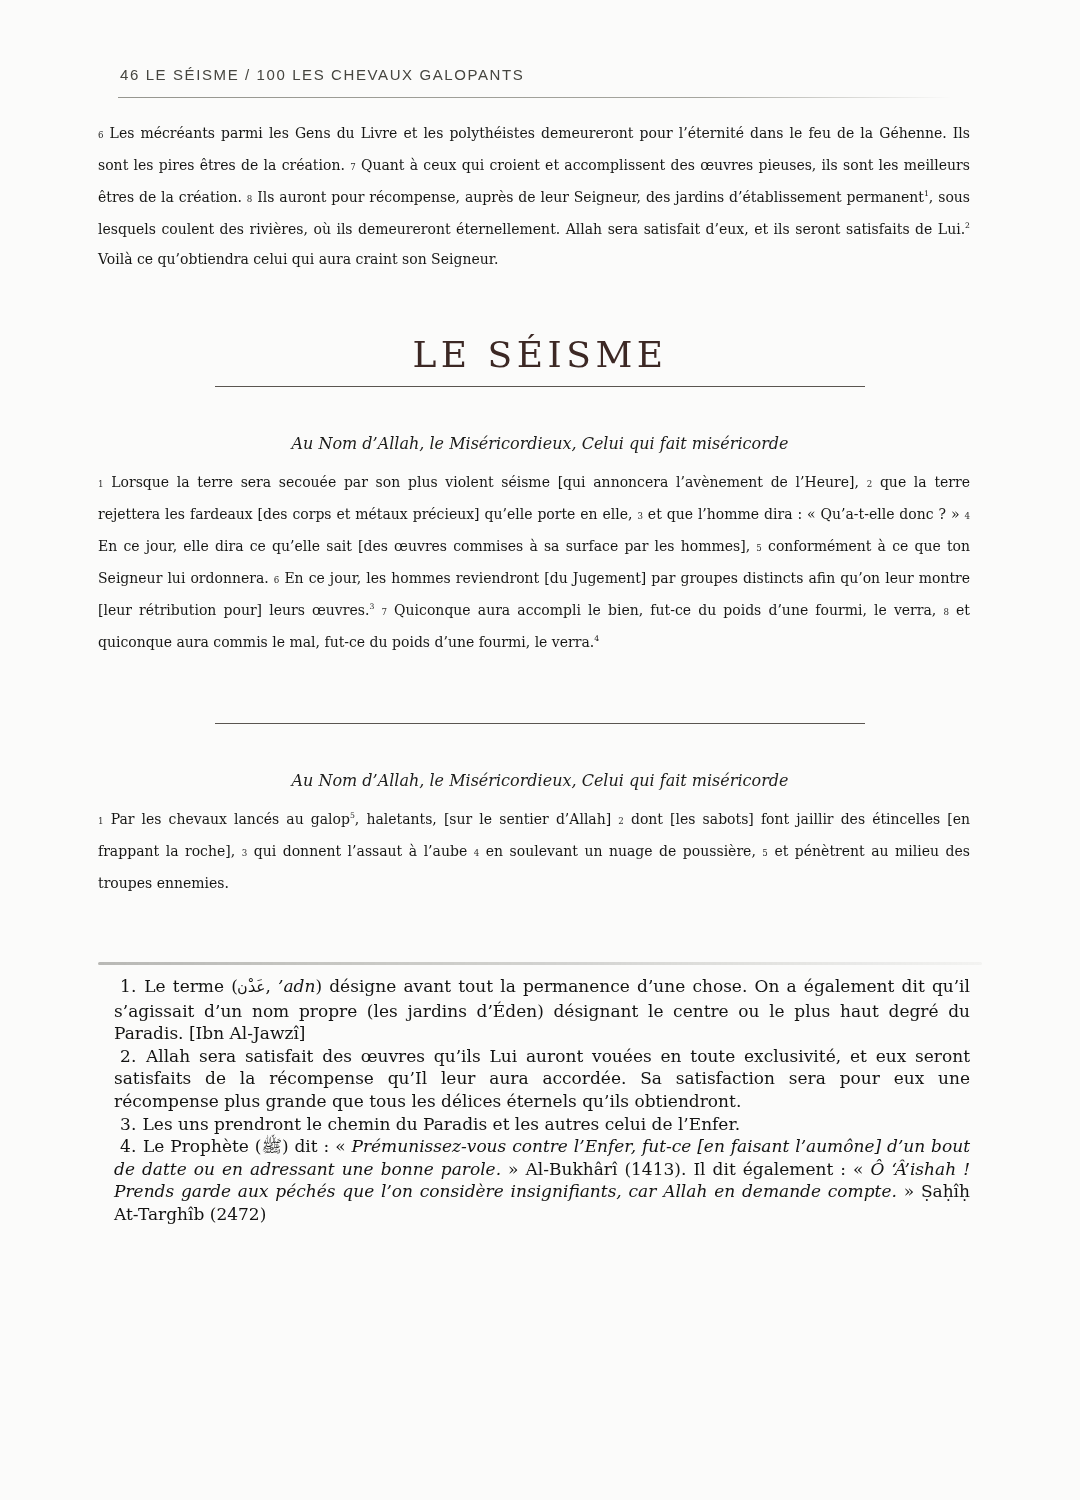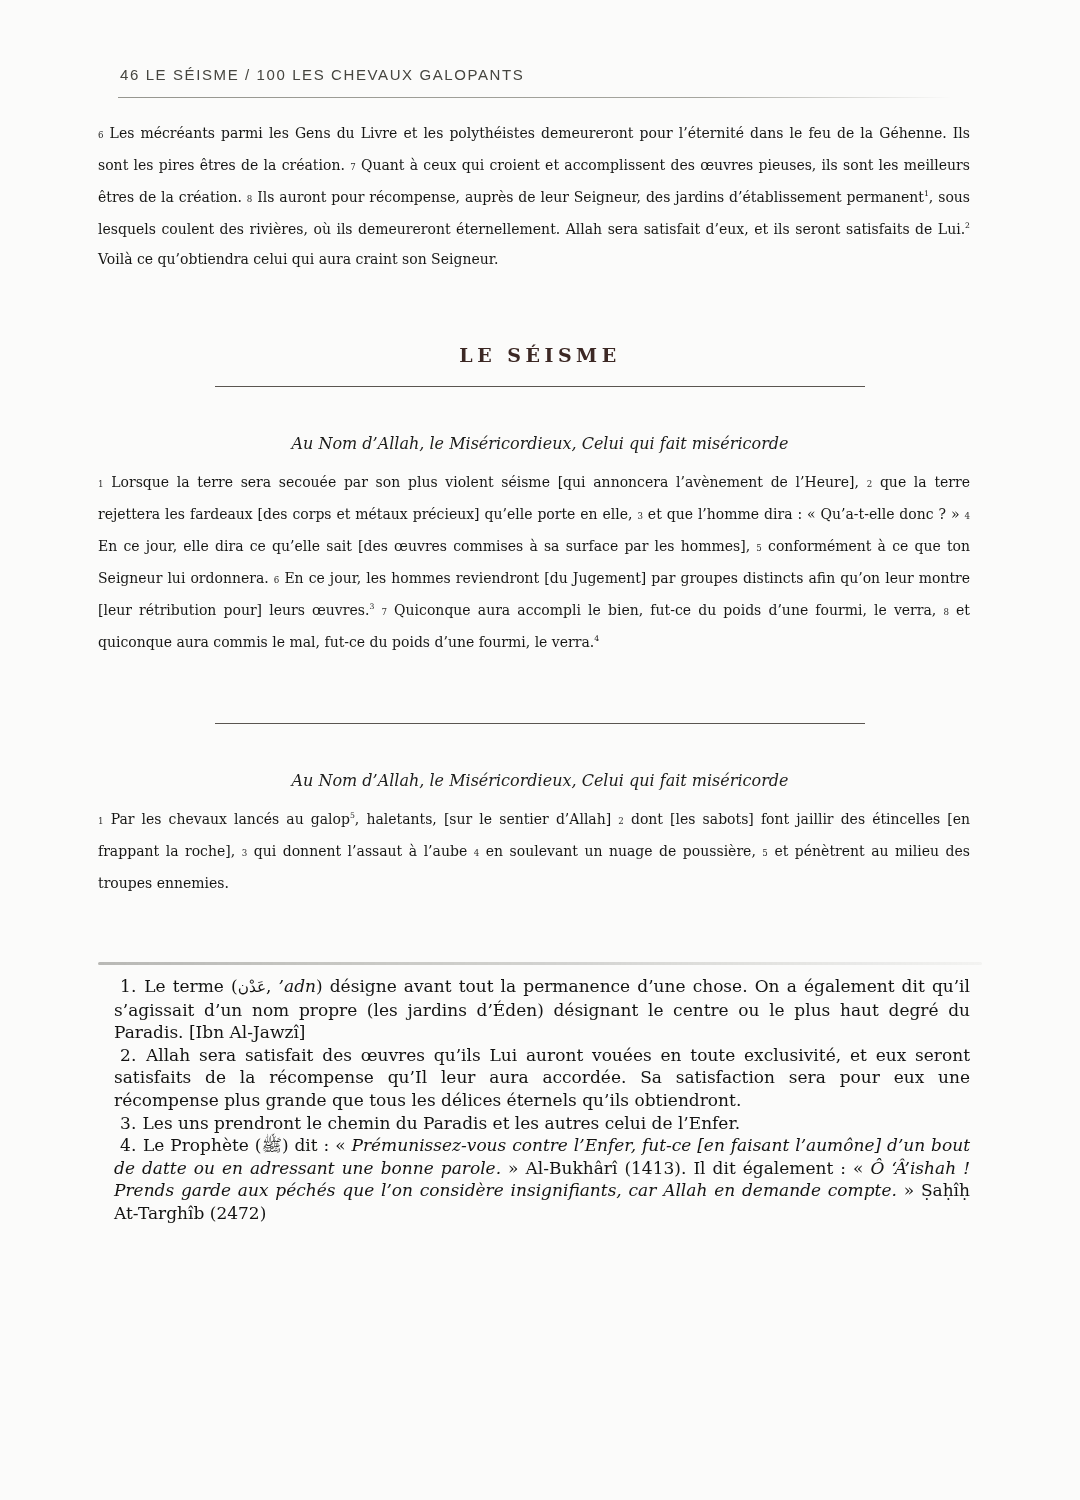--- a/index.html
+++ b/index.html
@@ -26,28 +26,28 @@
 
   
   .body-par {
     font-size: 14px; line-height: 30px;
     text-align: justify; margin: 20px 12px 0 0;
     color: #171715;
   }
   .vnum  { font-size: 0.62em; color: #2a2a28; }
   .fnref { font-size: 0.55em; vertical-align: super; line-height: 0; }
   .it { font-style: italic; }
-  .ar { font-family: Liberation Serif, serif; font-size: 0.9em; direction: rtl; unicode-bidi: isolate; }
+  .ar { font-family: Liberation Mono, monospace; font-size: 0.9em; direction: rtl; unicode-bidi: isolate; }
 
   
   .surah { margin-top: 64px; }
   .surah + .surah { margin-top: 66px; }
   .surah-title {
     margin: 0; text-align: center;
-    font-size: 19px; font-weight: bold;
+    font-size: 36px; font-weight: normal;
     letter-spacing: 4.5px; color: #3c2824;
     line-height: 34px;
   }
   .title-rule {
     width: 650px; height: 1px; margin: 14px auto 0 auto;
     background: #5a5550;
   }
   .surah-subtitle {
     margin: 9px 0 0 0; text-align: center;
     font-size: 18.5px; font-weight: normal;

